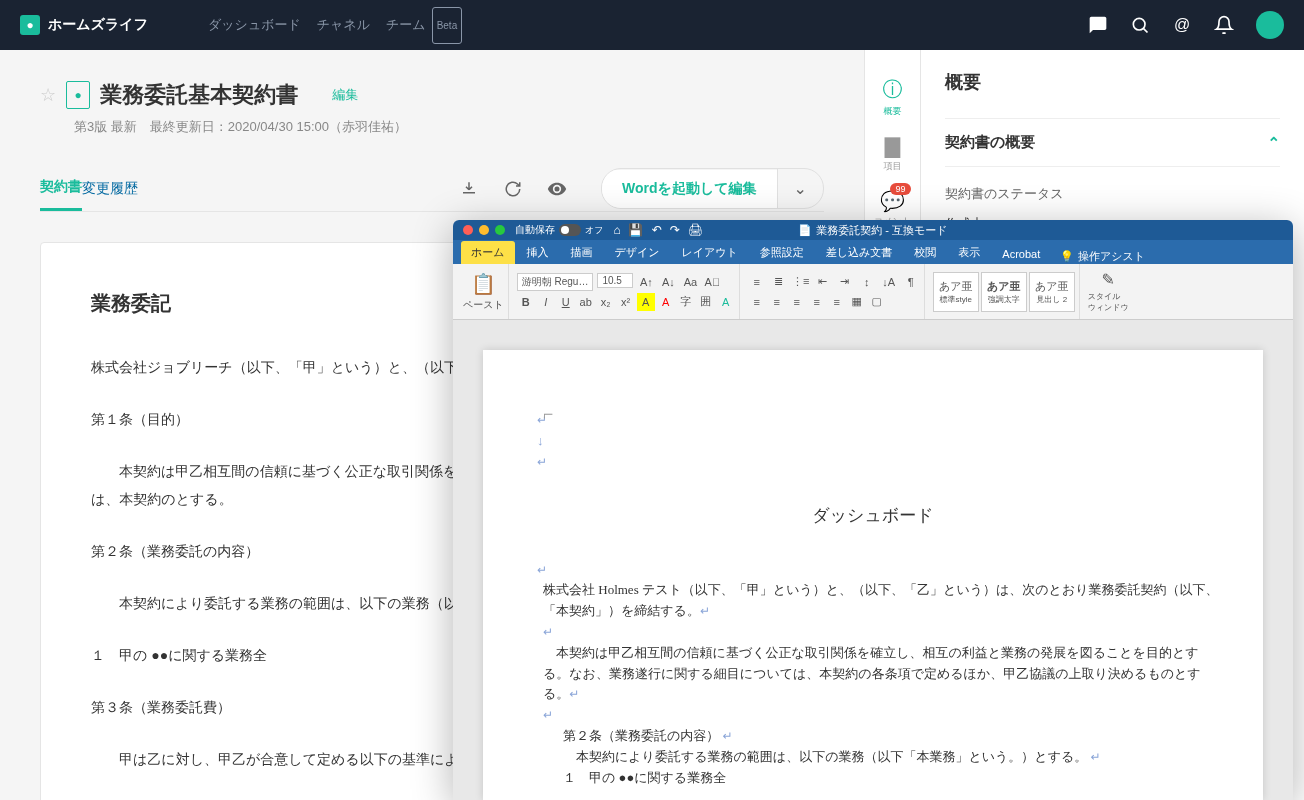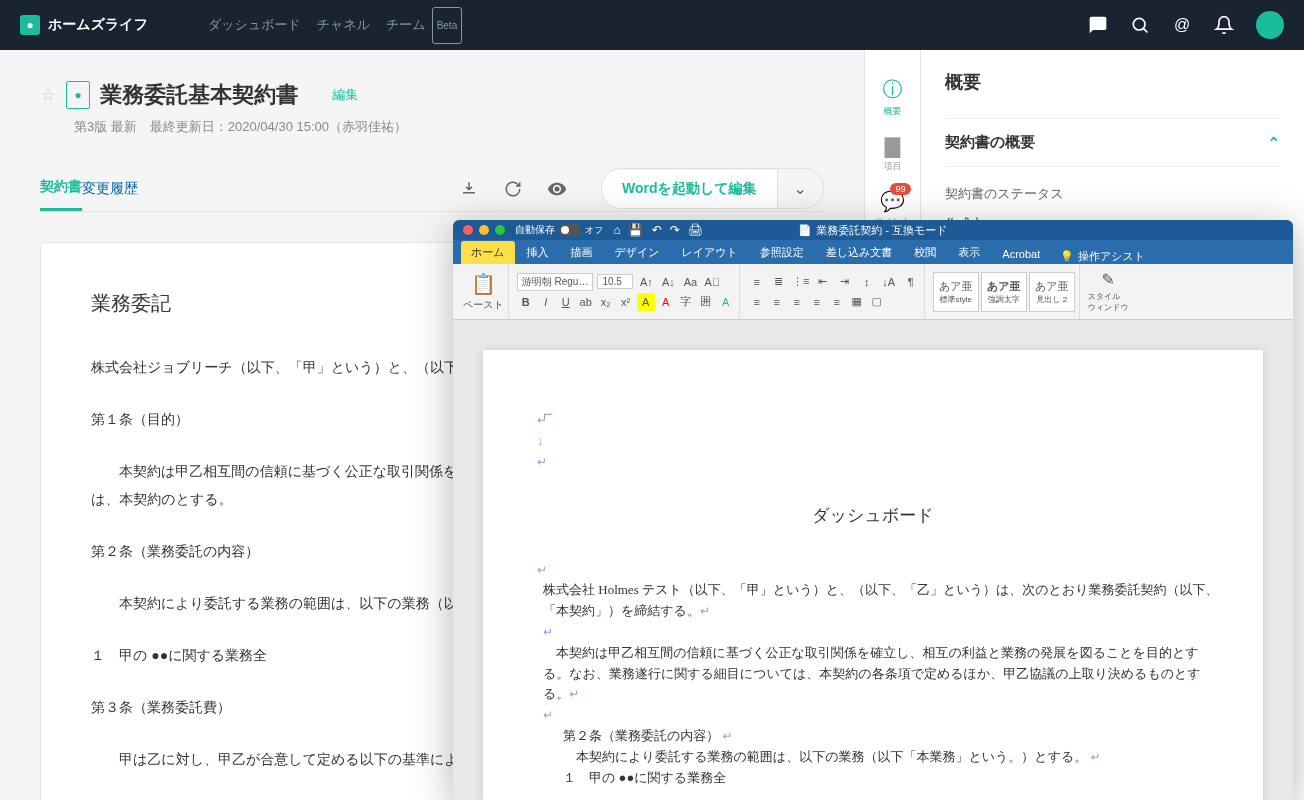--- a/index.html
+++ b/index.html
@@ -30,21 +30,21 @@
 .tabs-row { display: flex; align-items: center; margin-top: 30px; border-bottom: 1px solid #e5e5e5; }
 .tab { padding: 12px 0; font-size: 14px; color: #0369a1; cursor: pointer; }
 .tab.active { color: #1abc9c; border-bottom: 3px solid #1abc9c; font-weight: 600; }
 .tab-actions { margin-left: auto; display: flex; align-items: center; gap: 24px; }
 .action-icon { width: 20px; height: 20px; color: #666; cursor: pointer; display: flex; align-items: center; justify-content: center; font-size: 18px; }
 .word-btn-group { display: flex; align-items: flex-end; border: 1px solid #e0e0e0; border-radius: 20px; overflow: hidden; margin-left: 10px; }
 .word-btn { padding: 10px 20px; background: #fff; color: #1abc9c; font-size: 14px; font-weight: 600; cursor: pointer; }
 .word-chevron { padding: 10px 16px; border-left: 1px solid #e0e0e0; color: #666; cursor: pointer; }
 
 .doc-preview { background: #fff; border: 1px solid #e5e5e5; border-radius: 4px; margin-top: 30px; padding: 40px 50px; font-size: 14px; line-height: 2; color: #333; }
-.doc-preview-title { font-size: 20px; font-weight: 400; margin-bottom: 30px; }
+.doc-preview-title { font-size: 20px; font-weight: 700; margin-bottom: 30px; }
 .doc-preview p { margin-bottom: 24px; }
 .doc-preview .indent { text-indent: 1em; }
 
 
 .right-rail { width: 440px; background: #fff; border-left: 1px solid #e5e5e5; display: flex; }
 .rail-icons { width: 56px; background: #fff; border-right: 1px solid #e5e5e5; display: flex; flex-direction: column; align-items: center; padding-top: 20px; gap: 4px; }
 .rail-icon-item { width: 44px; padding: 6px 0; display: flex; flex-direction: column; align-items: center; gap: 2px; cursor: pointer; color: #999; position: relative; }
 .rail-icon-item.active { color: #1abc9c; }
 .rail-icon-glyph { font-size: 20px; }
 .rail-icon-label { font-size: 9px; }
@@ -68,21 +68,21 @@
 .word-qat { display: flex; gap: 8px; margin-left: 10px; }
 .qat-icon { color: #fff; font-size: 12px; }
 .word-file-center { position: absolute; left: 50%; transform: translateX(-50%); color: #fff; font-size: 11px; display: flex; align-items: center; gap: 4px; }
 .word-ribbon-tabs { background: #2b6cad; height: 24px; display: flex; align-items: flex-end; padding: 0 8px; gap: 2px; }
 .ribbon-tab { padding: 4px 10px; font-size: 11px; color: #fff; cursor: pointer; }
 .ribbon-tab.active { background: #fde047; color: #333; border-radius: 3px 3px 0 0; }
 .ribbon-assist { margin-left: 8px; font-size: 11px; color: #fff; display: flex; align-items: center; gap: 4px; }
 .word-ribbon { background: #f3f3f3; height: 56px; border-bottom: 1px solid #ccc; display: flex; align-items: center; padding: 0 6px; gap: 4px; font-size: 10px; color: #555; }
 .ribbon-group { display: flex; flex-direction: column; align-items: center; padding: 0 4px; border-right: 1px solid #ddd; height: 100%; justify-content: center; }
 .paste-btn { display: flex; flex-direction: column; align-items: center; gap: 2px; }
-.font-row { display: flex; align-items: center; gap: 4px; }
+.font-row { display: flex; align-items: flex-start; gap: 4px; }
 .font-select { border: 1px solid #ccc; padding: 1px 4px; font-size: 10px; background: #fff; min-width: 70px; }
 .font-size-select { border: 1px solid #ccc; padding: 1px 4px; font-size: 10px; background: #fff; width: 36px; }
 .mini-btn-row { display: flex; gap: 2px; margin-top: 2px; }
 .mini-btn { width: 18px; height: 18px; display: flex; align-items: center; justify-content: center; font-size: 11px; border: 1px solid transparent; }
 .style-cards { display: flex; gap: 2px; }
 .style-card { width: 46px; height: 40px; border: 1px solid #ccc; background: #fff; display: flex; flex-direction: column; align-items: center; justify-content: center; font-size: 8px; }
 .style-card-preview { font-size: 11px; }
 .styles-pane { display: flex; flex-direction: column; align-items: center; gap: 2px; font-size: 8px; }
 .word-canvas { flex: 1; background: #e8e8e8; padding: 30px 30px 0; overflow: hidden; }
 .word-page { background: #fff; height: 100%; padding: 60px 44px 30px; font-family: "Times New Roman", serif; font-size: 13px; line-height: 1.6; color: #333; box-shadow: 0 0 8px rgba(0,0,0,0.15); position: relative; }

